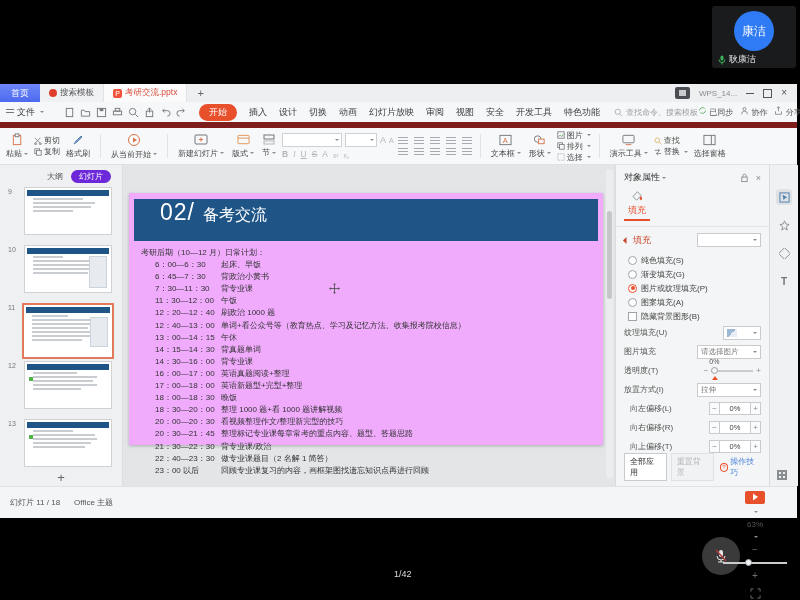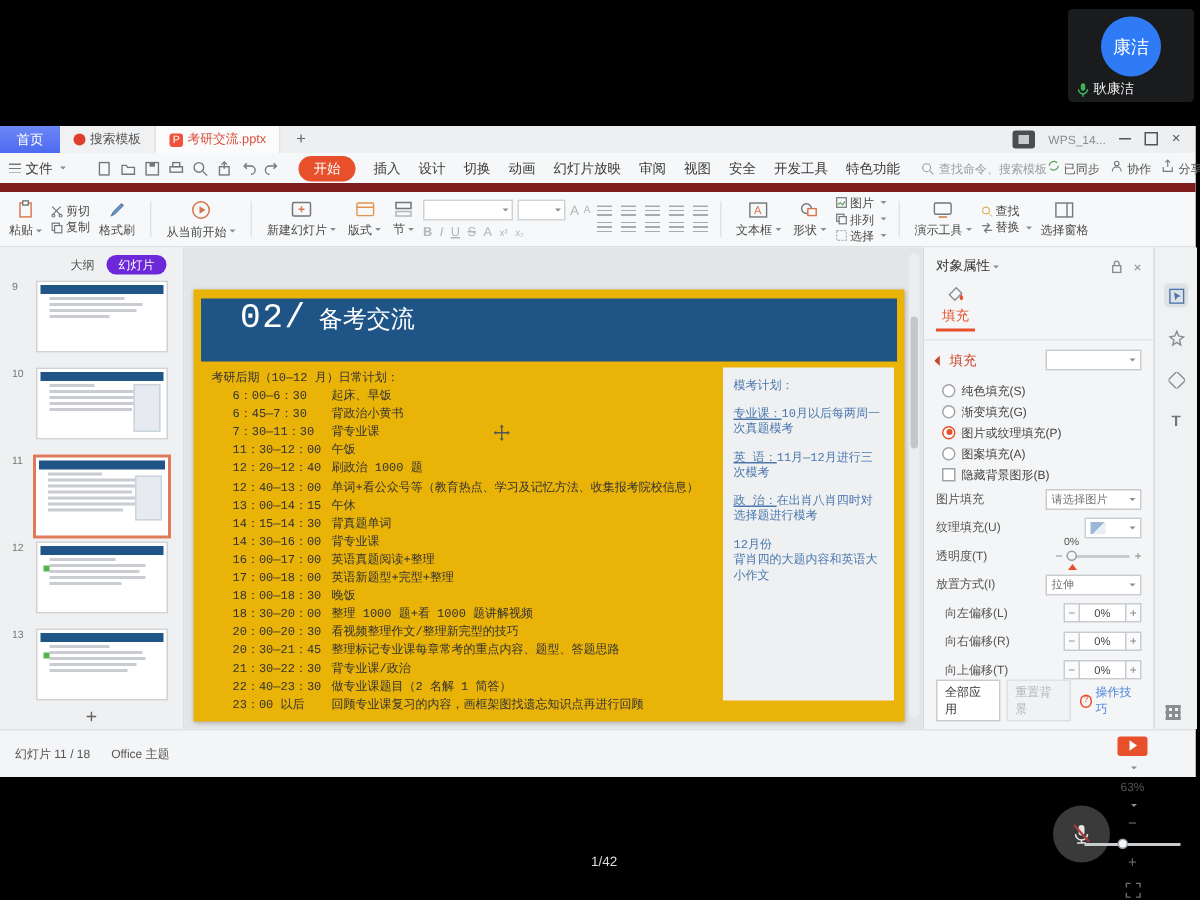--- a/index.html
+++ b/index.html
@@ -70,21 +70,21 @@
   .tnum{position:absolute;left:8px;top:1px;font-size:7px;color:#777;}
   .thumb{position:absolute;left:24px;top:0;width:86px;height:46px;background:#fff;border:1px solid #cfd1d3;overflow:hidden;}
   .trow.sel .thumb{width:88px;height:52px;border:2px solid #e07a5a;left:22px;}
   .tbar{margin:2px;height:6px;background:#1e5586;}
   .tline{height:2px;background:#c9ccd0;margin:2px 6px 0 8px;}
   .tgreen{position:absolute;left:4px;top:15px;width:4px;height:4px;background:#52b54b;}
   .tblock{position:absolute;right:4px;top:12px;width:16px;height:28px;background:#e7ebef;border:1px solid #c9d4de;}
   .addslide{position:absolute;left:0;right:0;bottom:2px;text-align:center;font-size:13px;color:#666;line-height:12px;}
 
   .canvas{position:relative;width:492px;background:#e3e5e7;flex:0 0 auto;}
-  .slide{position:absolute;left:6px;top:28px;width:474px;height:288px;background:#eab308;box-shadow:0 1px 3px rgba(0,0,0,.25);font-family:Liberation Mono, monospace;}
+  .slide{position:absolute;left:6px;top:28px;width:474px;height:252px;background:#f0abfc;box-shadow:0 1px 3px rgba(0,0,0,.25);}
   .slidehead{position:absolute;left:5px;right:5px;top:6px;height:42px;background:#1e5586;color:#fff;display:flex;align-items:baseline;padding-left:26px;}
   .slidehead .num{font-size:23px;letter-spacing:1px;}
   .slidehead .ttl{font-size:16px;margin-left:8px;}
   .sched{position:absolute;left:12px;top:54px;font-size:8px;color:#333;line-height:12.1px;}
   .srow{display:flex;}
   .st{display:inline-block;width:60px;margin-left:14px;white-space:nowrap;}
   .sa{margin-left:6px;white-space:nowrap;}
   .sidebox{position:absolute;left:353px;top:52px;width:100px;height:206px;background:#eff0f2;padding:8px 7px;color:#4a78ad;font-size:8px;line-height:10.5px;}
   .sb-item{margin:8px 0 0 0;}
   .sb-label{text-decoration:underline;}
@@ -599,27 +599,20 @@
               </div>
             <div class="srow">
                 <span class="st">22：40—23：30</span>
                 <span class="sa">做专业课题目（2 名解 1 简答）</span>
               </div>
             <div class="srow">
                 <span class="st">23：00 以后</span>
                 <span class="sa">回顾专业课复习的内容，画框架图找遗忘知识点再进行回顾</span>
               </div>
           </div>
-          <div class="sidebox">
-            <div>模考计划：</div>
-            <p class="sb-item"><span class="sb-label">专业课：</span><span>10月以后每两周一次真题模考</span></p>
-            <p class="sb-item"><span class="sb-label">英 语：</span><span>11月—12月进行三次模考</span></p>
-            <p class="sb-item"><span class="sb-label">政 治：</span><span>在出肖八肖四时对选择题进行模考</span></p>
-            <p class="sb-item"><span>12月份</span><br><span>背肖四的大题内容和英语大小作文</span></p>
-          </div>
           <svg class="movecur" width="11" height="11" viewBox="0 0 12 12">
             <line x1="6" y1="1" x2="6" y2="11" stroke="#555"></line>
               <line x1="1" y1="6" x2="11" y2="6" stroke="#555"></line>
             <path d="M6 0L4.5 2h3z" fill="#555"></path>
               <path d="M6 12l1.5-2h-3z" fill="#555"></path>
             <path d="M0 6l2-1.5v3z" fill="#555"></path>
               <path d="M12 6l-2 1.5v-3z" fill="#555"></path>
           </svg>
         </div>
         <div class="vscroll">
@@ -670,31 +663,31 @@
         <div class="radio-row">
             <span class="rd"></span>
             <span>图案填充(A)</span>
           </div>
         <div class="radio-row">
             <span class="cb"></span>
             <span>隐藏背景图形(B)</span>
           </div>
 
         <div class="prow">
+          <span class="lbl">纹理填充(U)</span>
+          <span class="selbox" style="width:30px;">
+              <span style="width:10px;height:8px;background:linear-gradient(135deg,#9db8d2 50%,#e8eef5 50%);"></span>
+              <span class="sp"></span>
+              <span class="caret sm"></span>
+            </span>
+        </div>
+        <div class="prow">
           <span class="lbl">图片填充</span>
           <span class="selbox">
               <span>请选择图片</span>
-              <span class="sp"></span>
-              <span class="caret sm"></span>
-            </span>
-        </div>
-        <div class="prow">
-          <span class="lbl">纹理填充(U)</span>
-          <span class="selbox" style="width:30px;">
-              <span style="width:10px;height:8px;background:linear-gradient(135deg,#9db8d2 50%,#e8eef5 50%);"></span>
               <span class="sp"></span>
               <span class="caret sm"></span>
             </span>
         </div>
         <div class="prow">
           <span class="lbl">透明度(T)</span>
           <span class="spin">
             <span style="color:#888;">−</span>
             <span class="track">
                 <span class="pct">0%</span>

